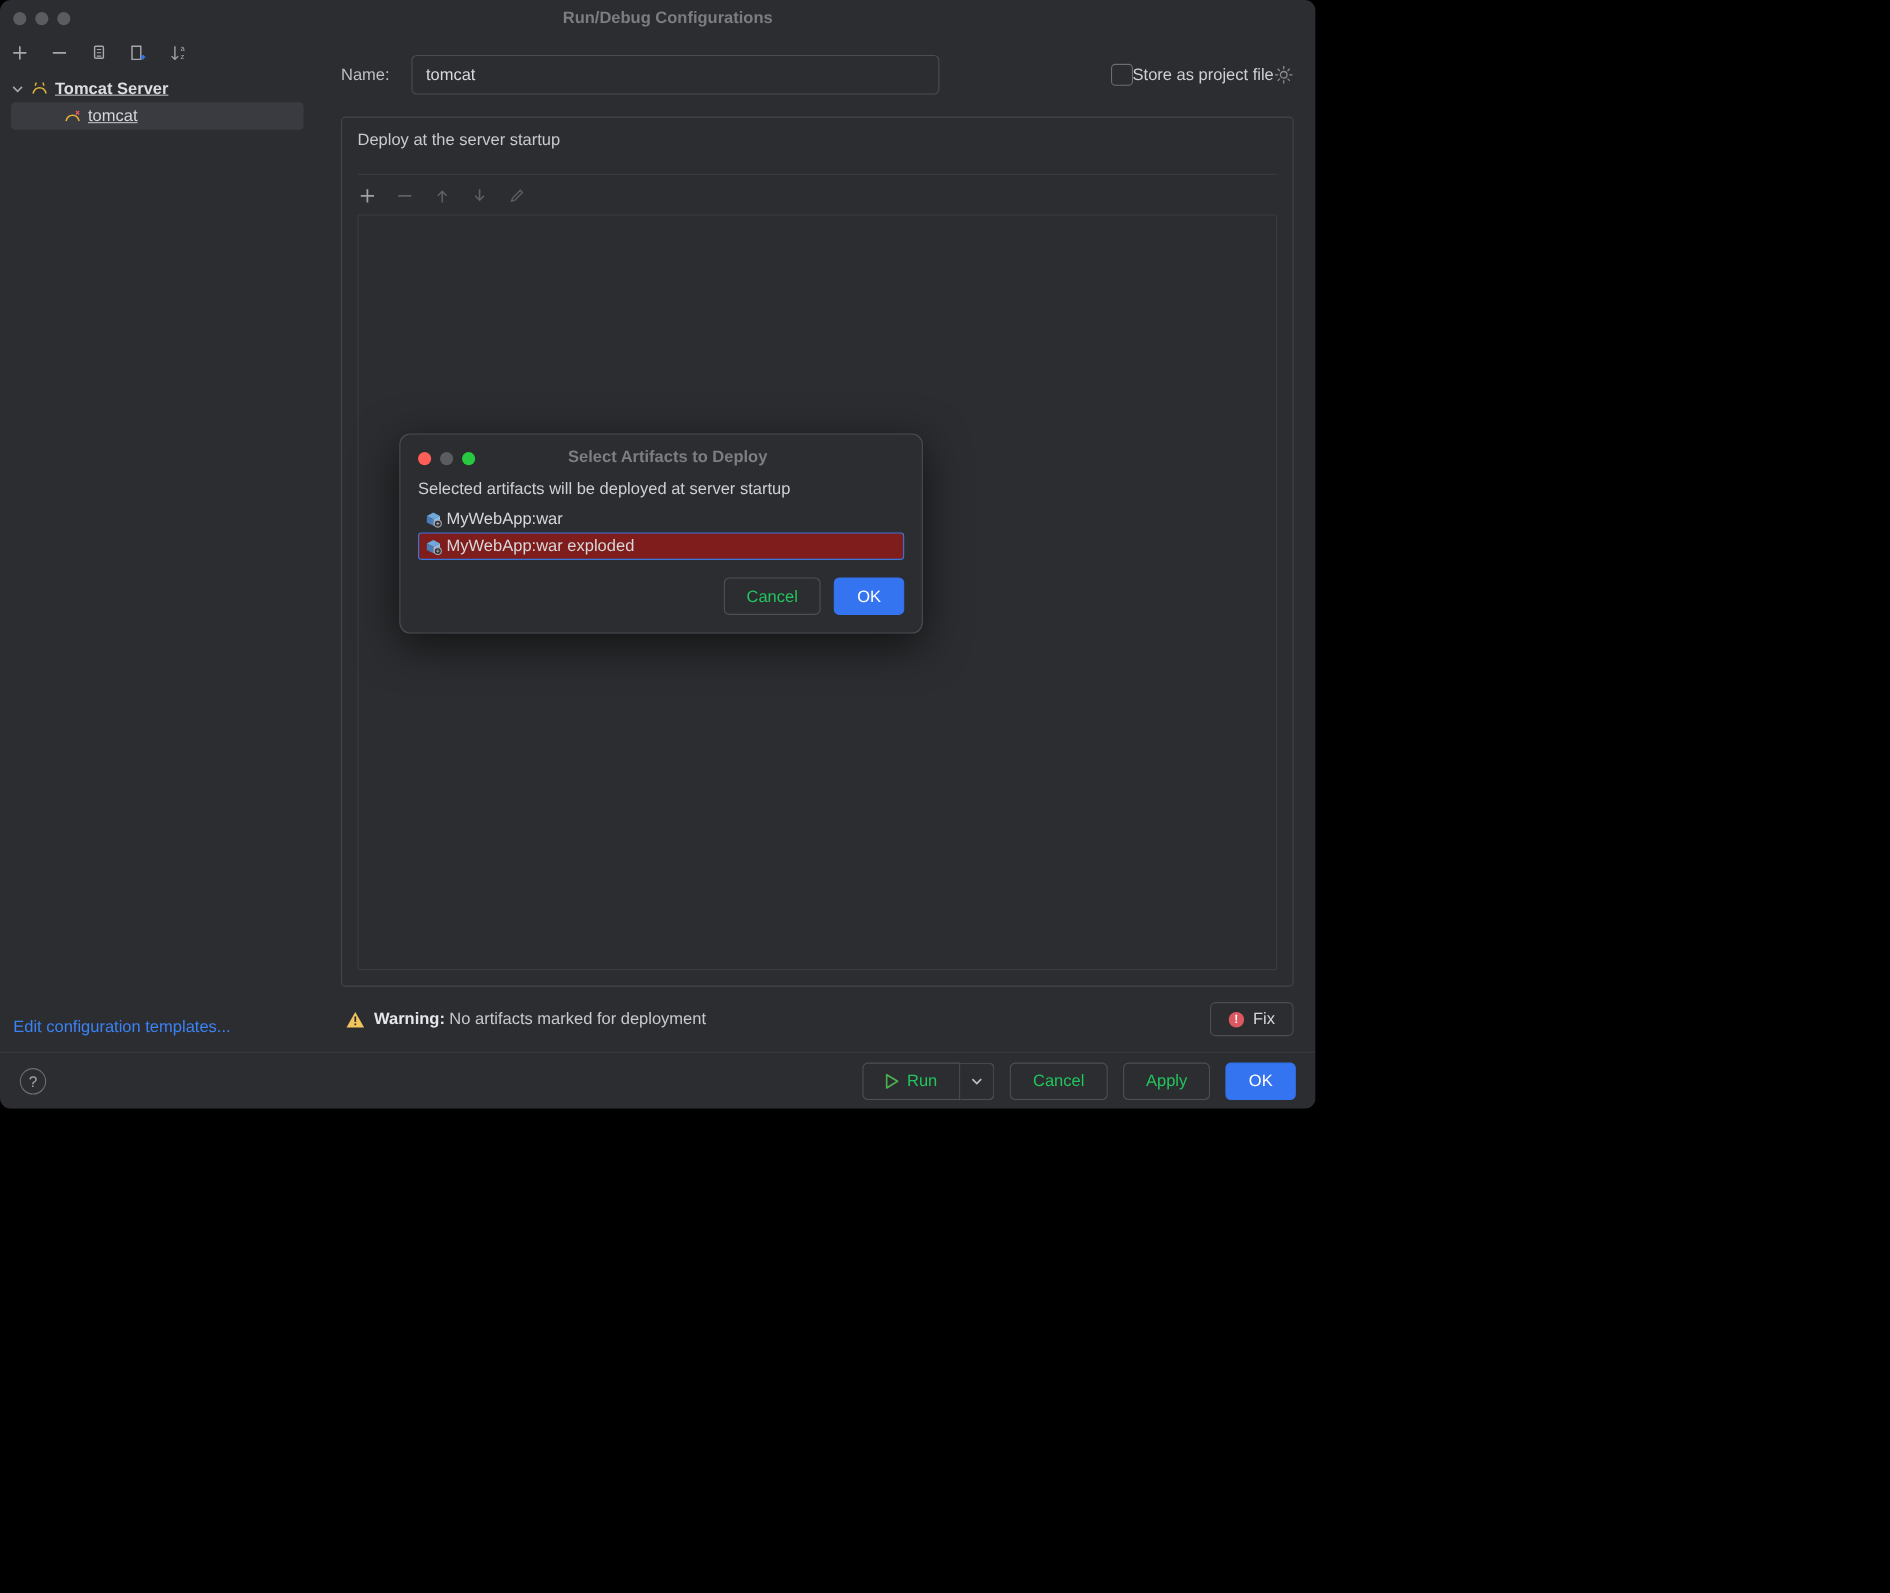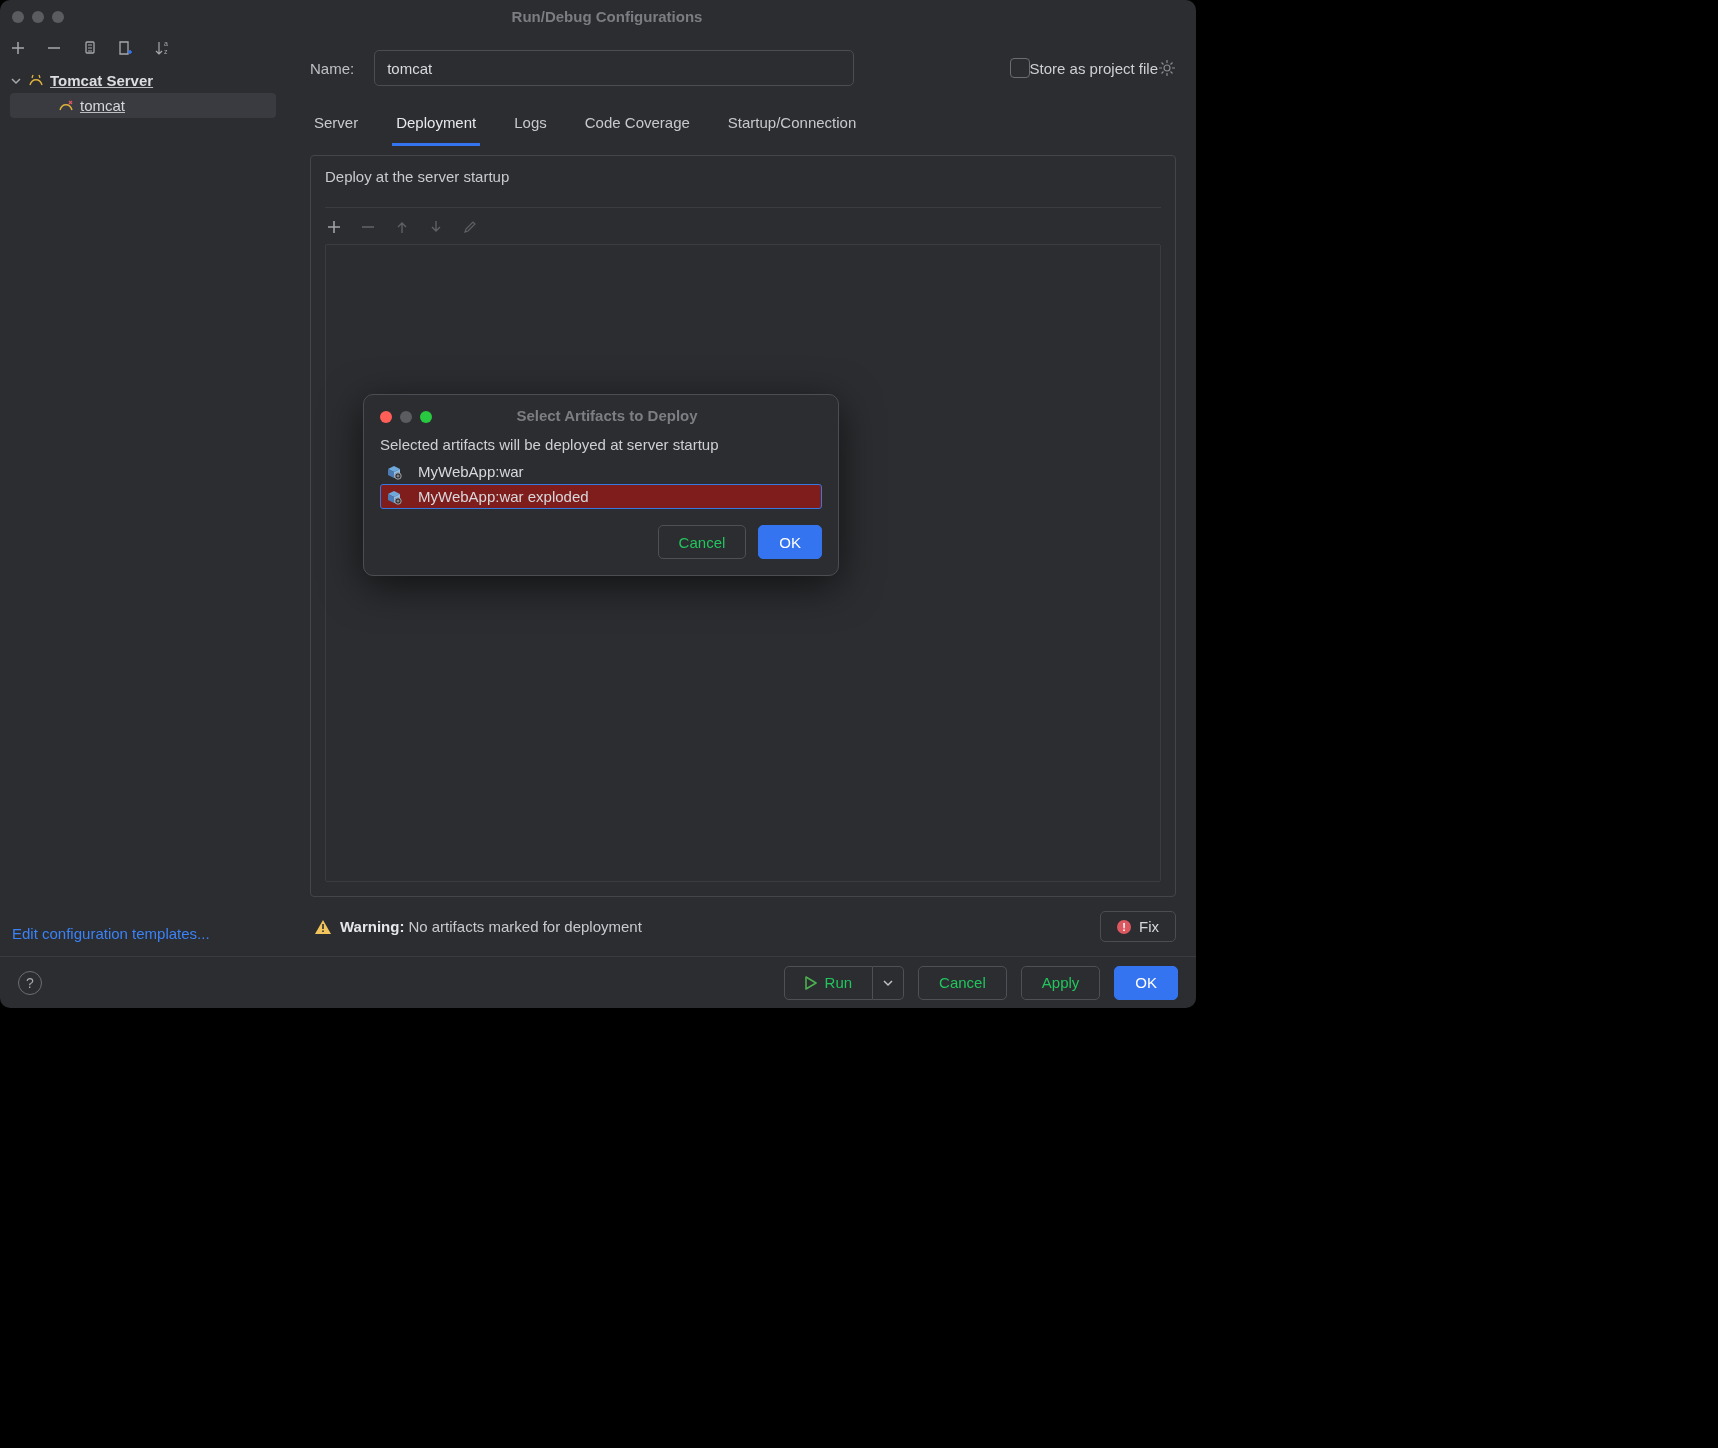--- a/index.html
+++ b/index.html
@@ -47,21 +47,21 @@
   .btn-split { display:flex;border-radius:10px; }
   .btn-split .btn:first-child{border-radius:5px 0 0 5px;}
   .btn-split .btn:last-child{border-radius:0 5px 5px 0; border-left:none; padding:0 10px;}
   
   .dialog { position:absolute; left:363px; top:394px; width:476px; background:#2b2d30; border:1px solid #4b4d52; border-radius:10px; box-shadow:0 10px 40px rgba(0,0,0,.6); padding:12px 16px 16px; }
   .dialog-title { display:flex; align-items:center; }
   .dialog-title .tl.red{background:#ff5f57;} .dialog-title .tl.yellow{background:#5a5c60;} .dialog-title .tl.green{background:#28c940;}
   .dialog-title .dt-text{flex:1;text-align:center;color:#7d7e83;font-weight:700;font-size:15px;margin-right:40px;}
   .dialog-body { margin-top:12px; font-size:15px; color:#cfd0d4; }
   .artifact-list{margin-top:6px;}
-  .artifact-item{display:flex;align-items:center;gap:16px;padding:4px 6px;border-radius:3px;font-size:15px;color:#d7d8db;}
+  .artifact-item{display:flex;align-items:center;gap:4px;padding:4px 6px;border-radius:3px;font-size:15px;color:#d7d8db;}
   .artifact-item.selected{background:#7f1d1d;border:1px solid #3877e0;padding:3px 5px;}
   .dialog-footer{display:flex;justify-content:flex-end;gap:12px;margin-top:16px;}
   svg{display:block;}
 </style>
 </head>
 <body>
 
 <div class="window">
   <div class="titlebar">
     <div class="traffic">
@@ -136,27 +136,20 @@
           <span>Store as project file</span>
           <span class="gear">
               <svg width="18" height="18" viewBox="0 0 18 18">
                 <circle cx="9" cy="9" r="3" stroke="currentColor" fill="none" stroke-width="1.2"></circle>
                 <path d="M9 1v3M9 14v3M1 9h3M14 9h3M3.5 3.5l2 2M12.5 12.5l2 2M14.5 3.5l-2 2M5.5 12.5l-2 2" stroke="currentColor" stroke-width="1.2"></path>
               </svg>
             </span>
         </div>
       </div>
 
-      <div class="tabs">
-        <div class="tab">Server</div>
-        <div class="tab active">Deployment</div>
-        <div class="tab">Logs</div>
-        <div class="tab">Code Coverage</div>
-        <div class="tab">Startup/Connection</div>
-      </div>
 
       <div class="panel">
         <div class="panel-title">Deploy at the server startup</div>
         <div class="panel-toolbar">
           <span class="ico">
               <svg width="16" height="16" viewBox="0 0 16 16">
                 <path d="M8 2v12M2 8h12" stroke="currentColor" stroke-width="1.6"></path>
               </svg>
             </span>
           <span class="ico disabled">

